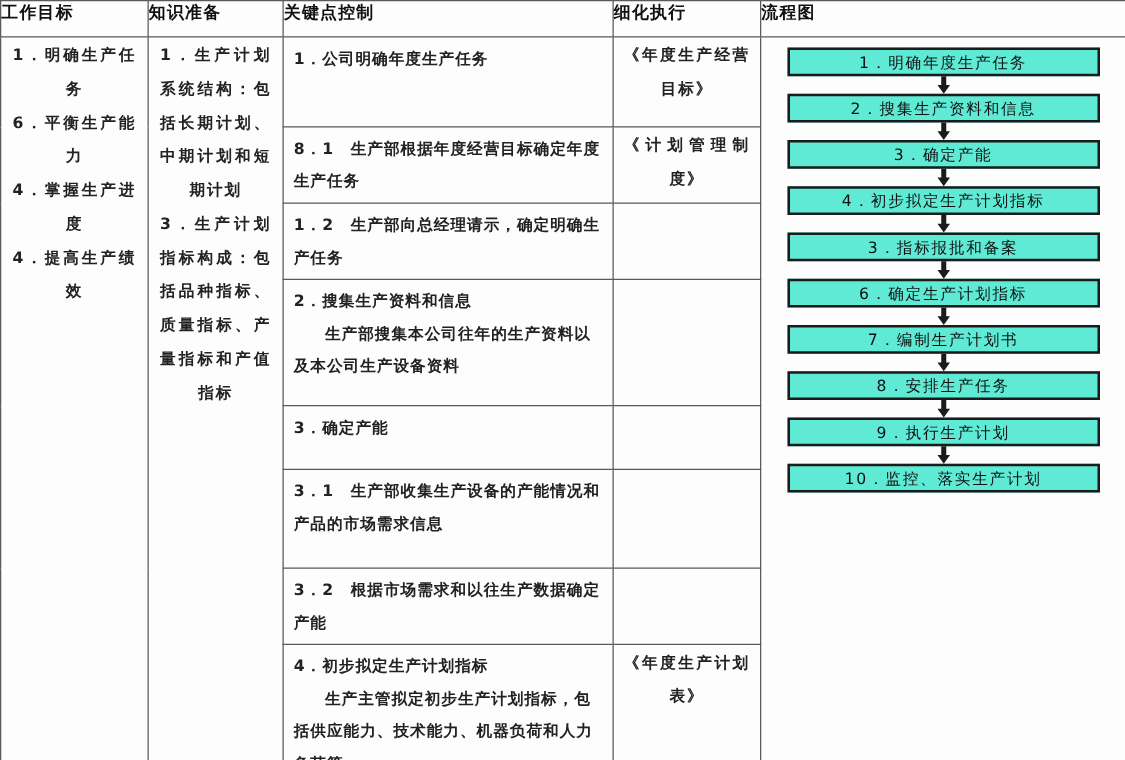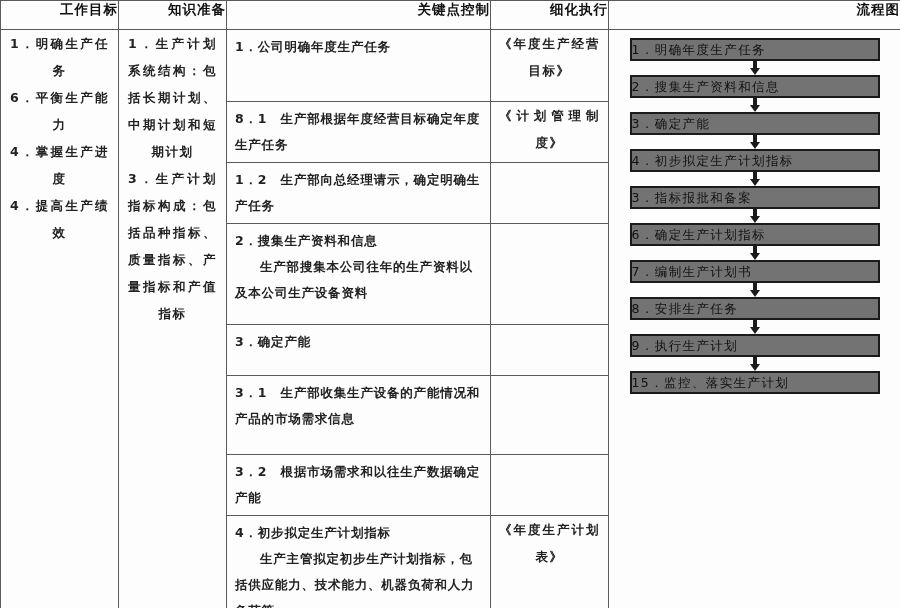--- a/index.html
+++ b/index.html
@@ -30,21 +30,21 @@
     background:#fdfdfd;
   }
   .c1{width:118px;}
   .c2{width:108px;}
   .c3{width:264px;}
   .c4{width:118px;}
   .c5{width:292px;}
 
   thead th{
     height:28px;
-    text-align:right;
+    text-align:left;
     vertical-align:middle;
     font-size:13.5px;
     font-weight:bold;
     letter-spacing:1px;
     color:#111;
   }
 
   .cellbox{
     padding:5px 7px 4px 7px;
     font-size:12.5px;
@@ -88,23 +88,24 @@
   .flow{
     padding:8px 14px 6px 14px;
     display:flex;
     flex-direction:column;
     align-items:center;
   }
   .fbox{
     width:250px;
     box-sizing:border-box;
     border:2px solid #1b1b1b;
-    background:#737373;
+    background:#5eead4;
     height:23px;
     line-height:20px;
+    text-align:center;
     font-size:12.5px;
     letter-spacing:1.4px;
     color:#111;
     white-space:nowrap;
   }
   .arrow{
     width:10px;
     height:14px;
     position:relative;
   }
@@ -211,21 +212,21 @@
             <div class="fbox">8．安排生产任务</div>
             <div class="arrow">
                 <span class="stem"></span>
                 <span class="head"></span>
               </div>
             <div class="fbox">9．执行生产计划</div>
             <div class="arrow">
                 <span class="stem"></span>
                 <span class="head"></span>
               </div>
-            <div class="fbox">15．监控、落实生产计划</div>
+            <div class="fbox">10．监控、落实生产计划</div>
           </div>
         </td>
       </tr>
 
       <tr>
         <td class="kp" style="height:56px">
           <div class="cellbox">
             <p>8．1　生产部根据年度经营目标确定年度生产任务</p>
           </div>
         </td>

